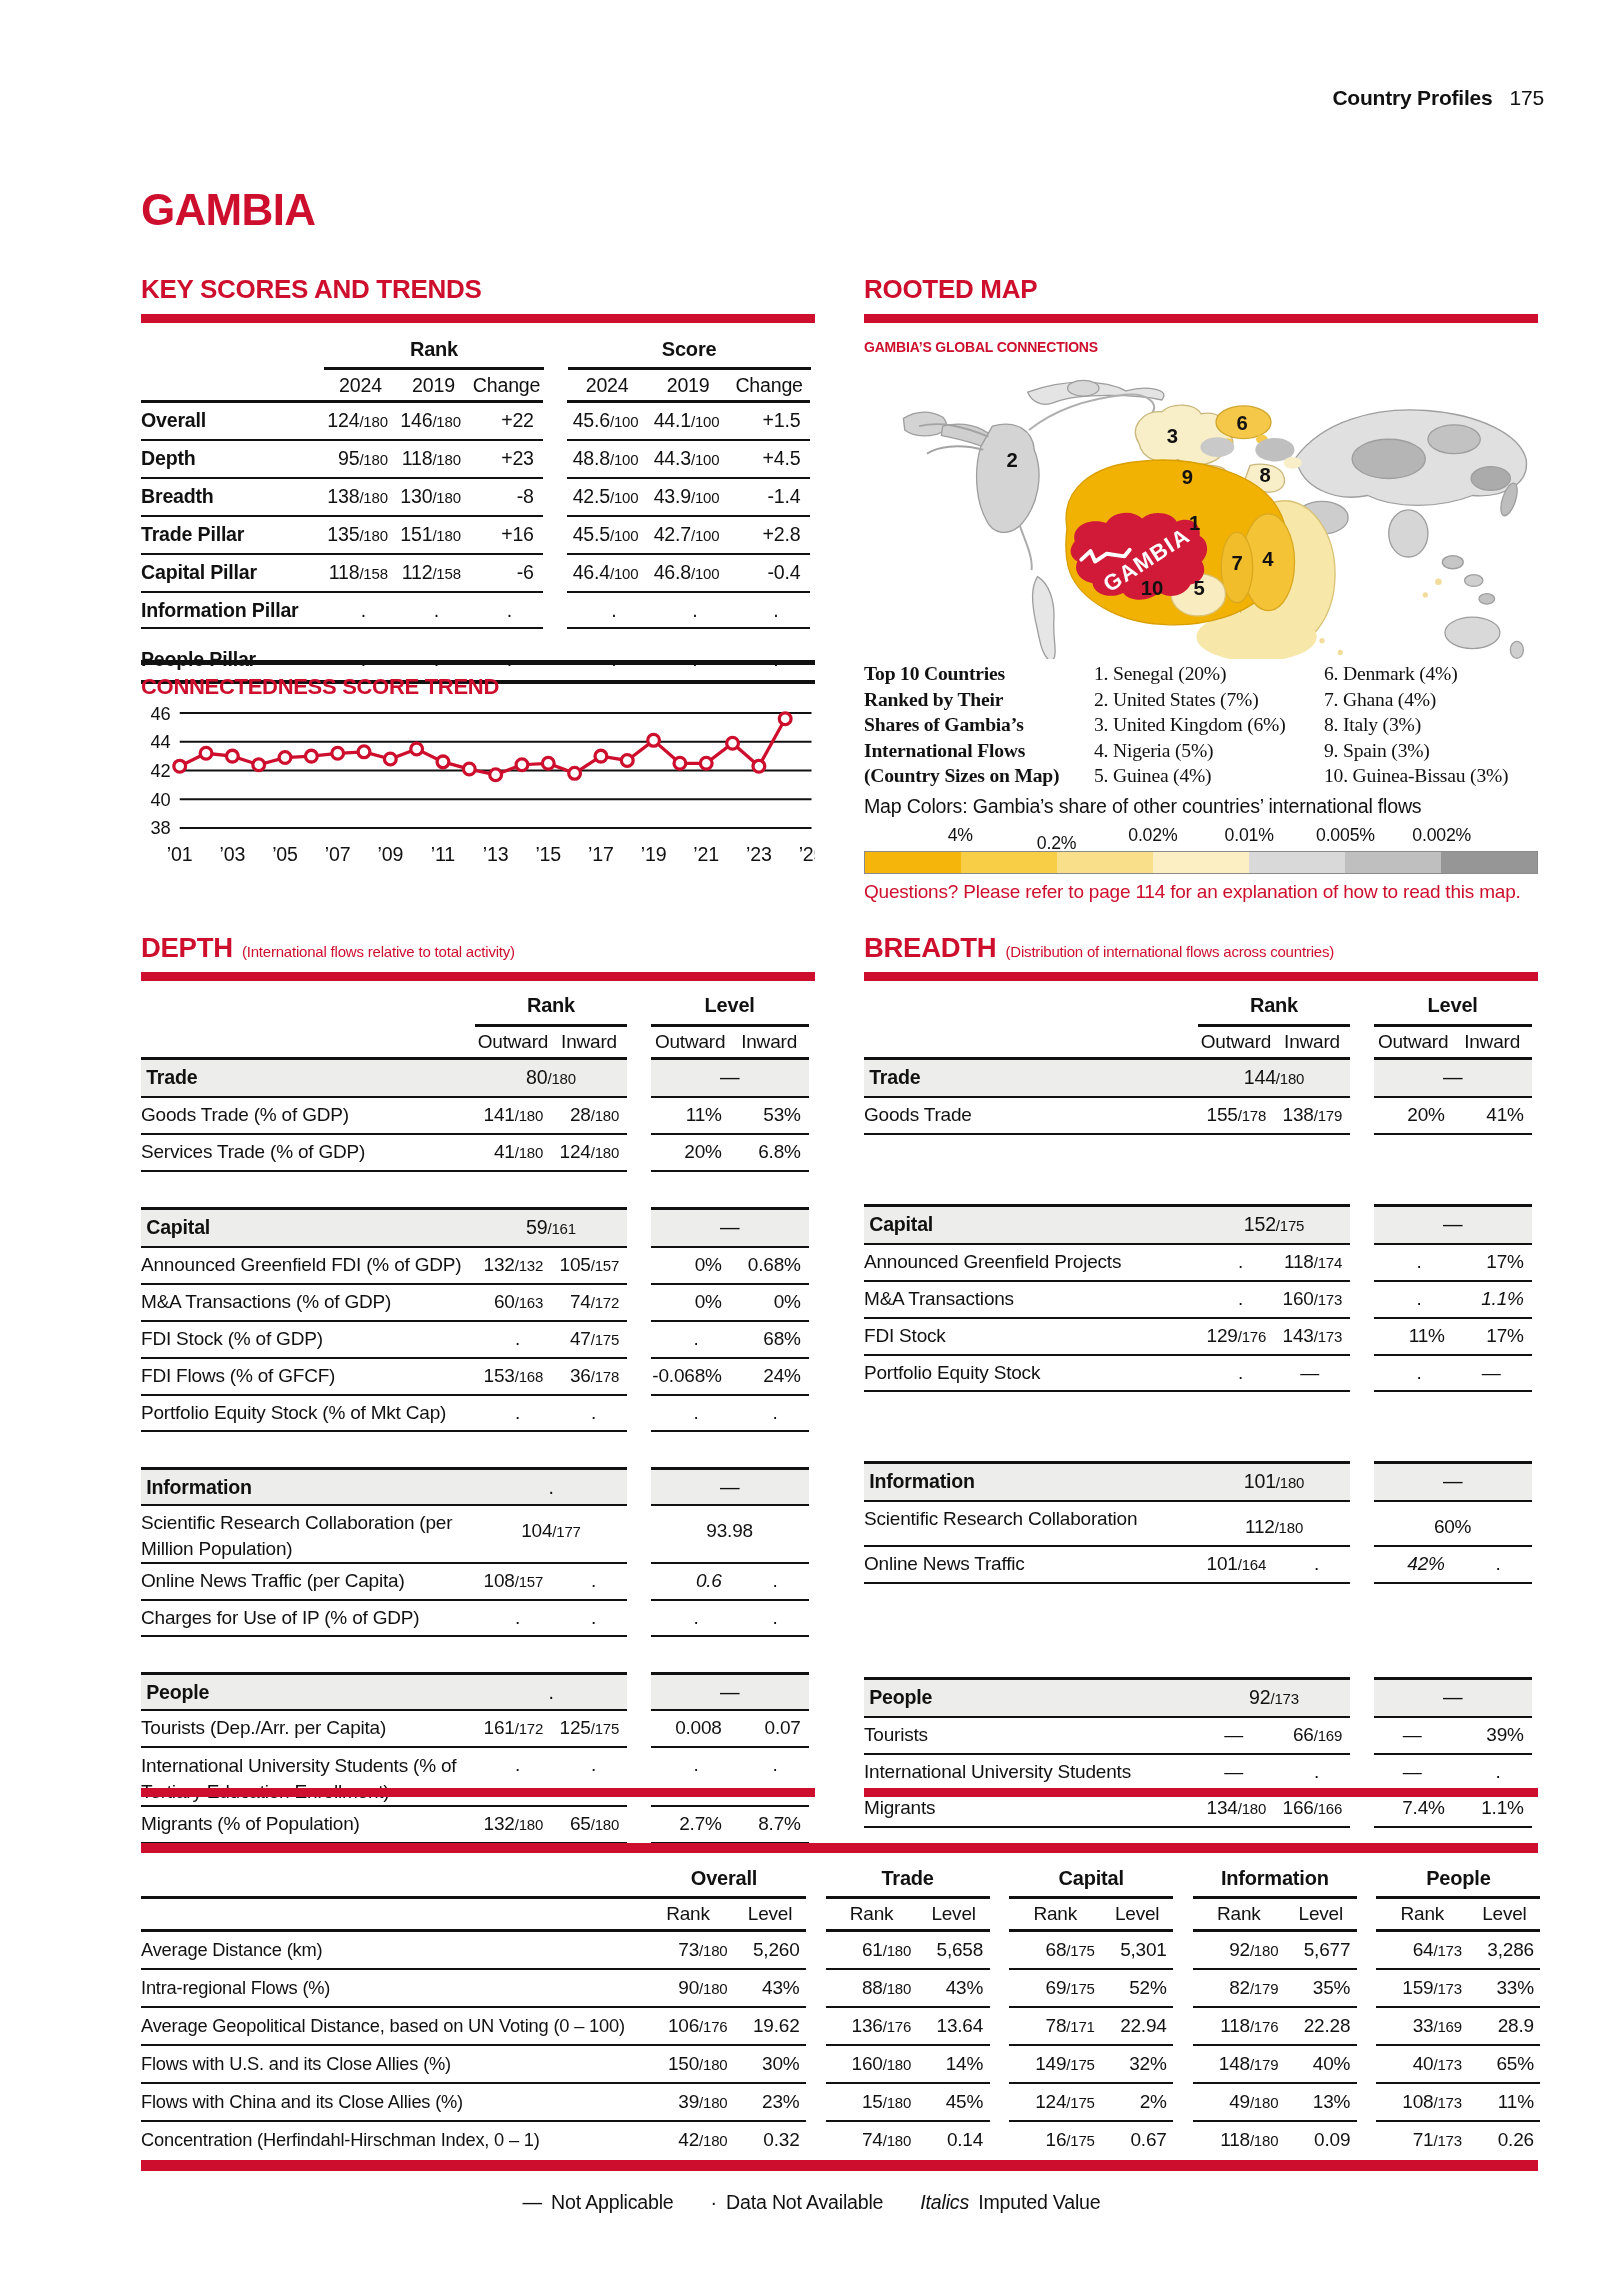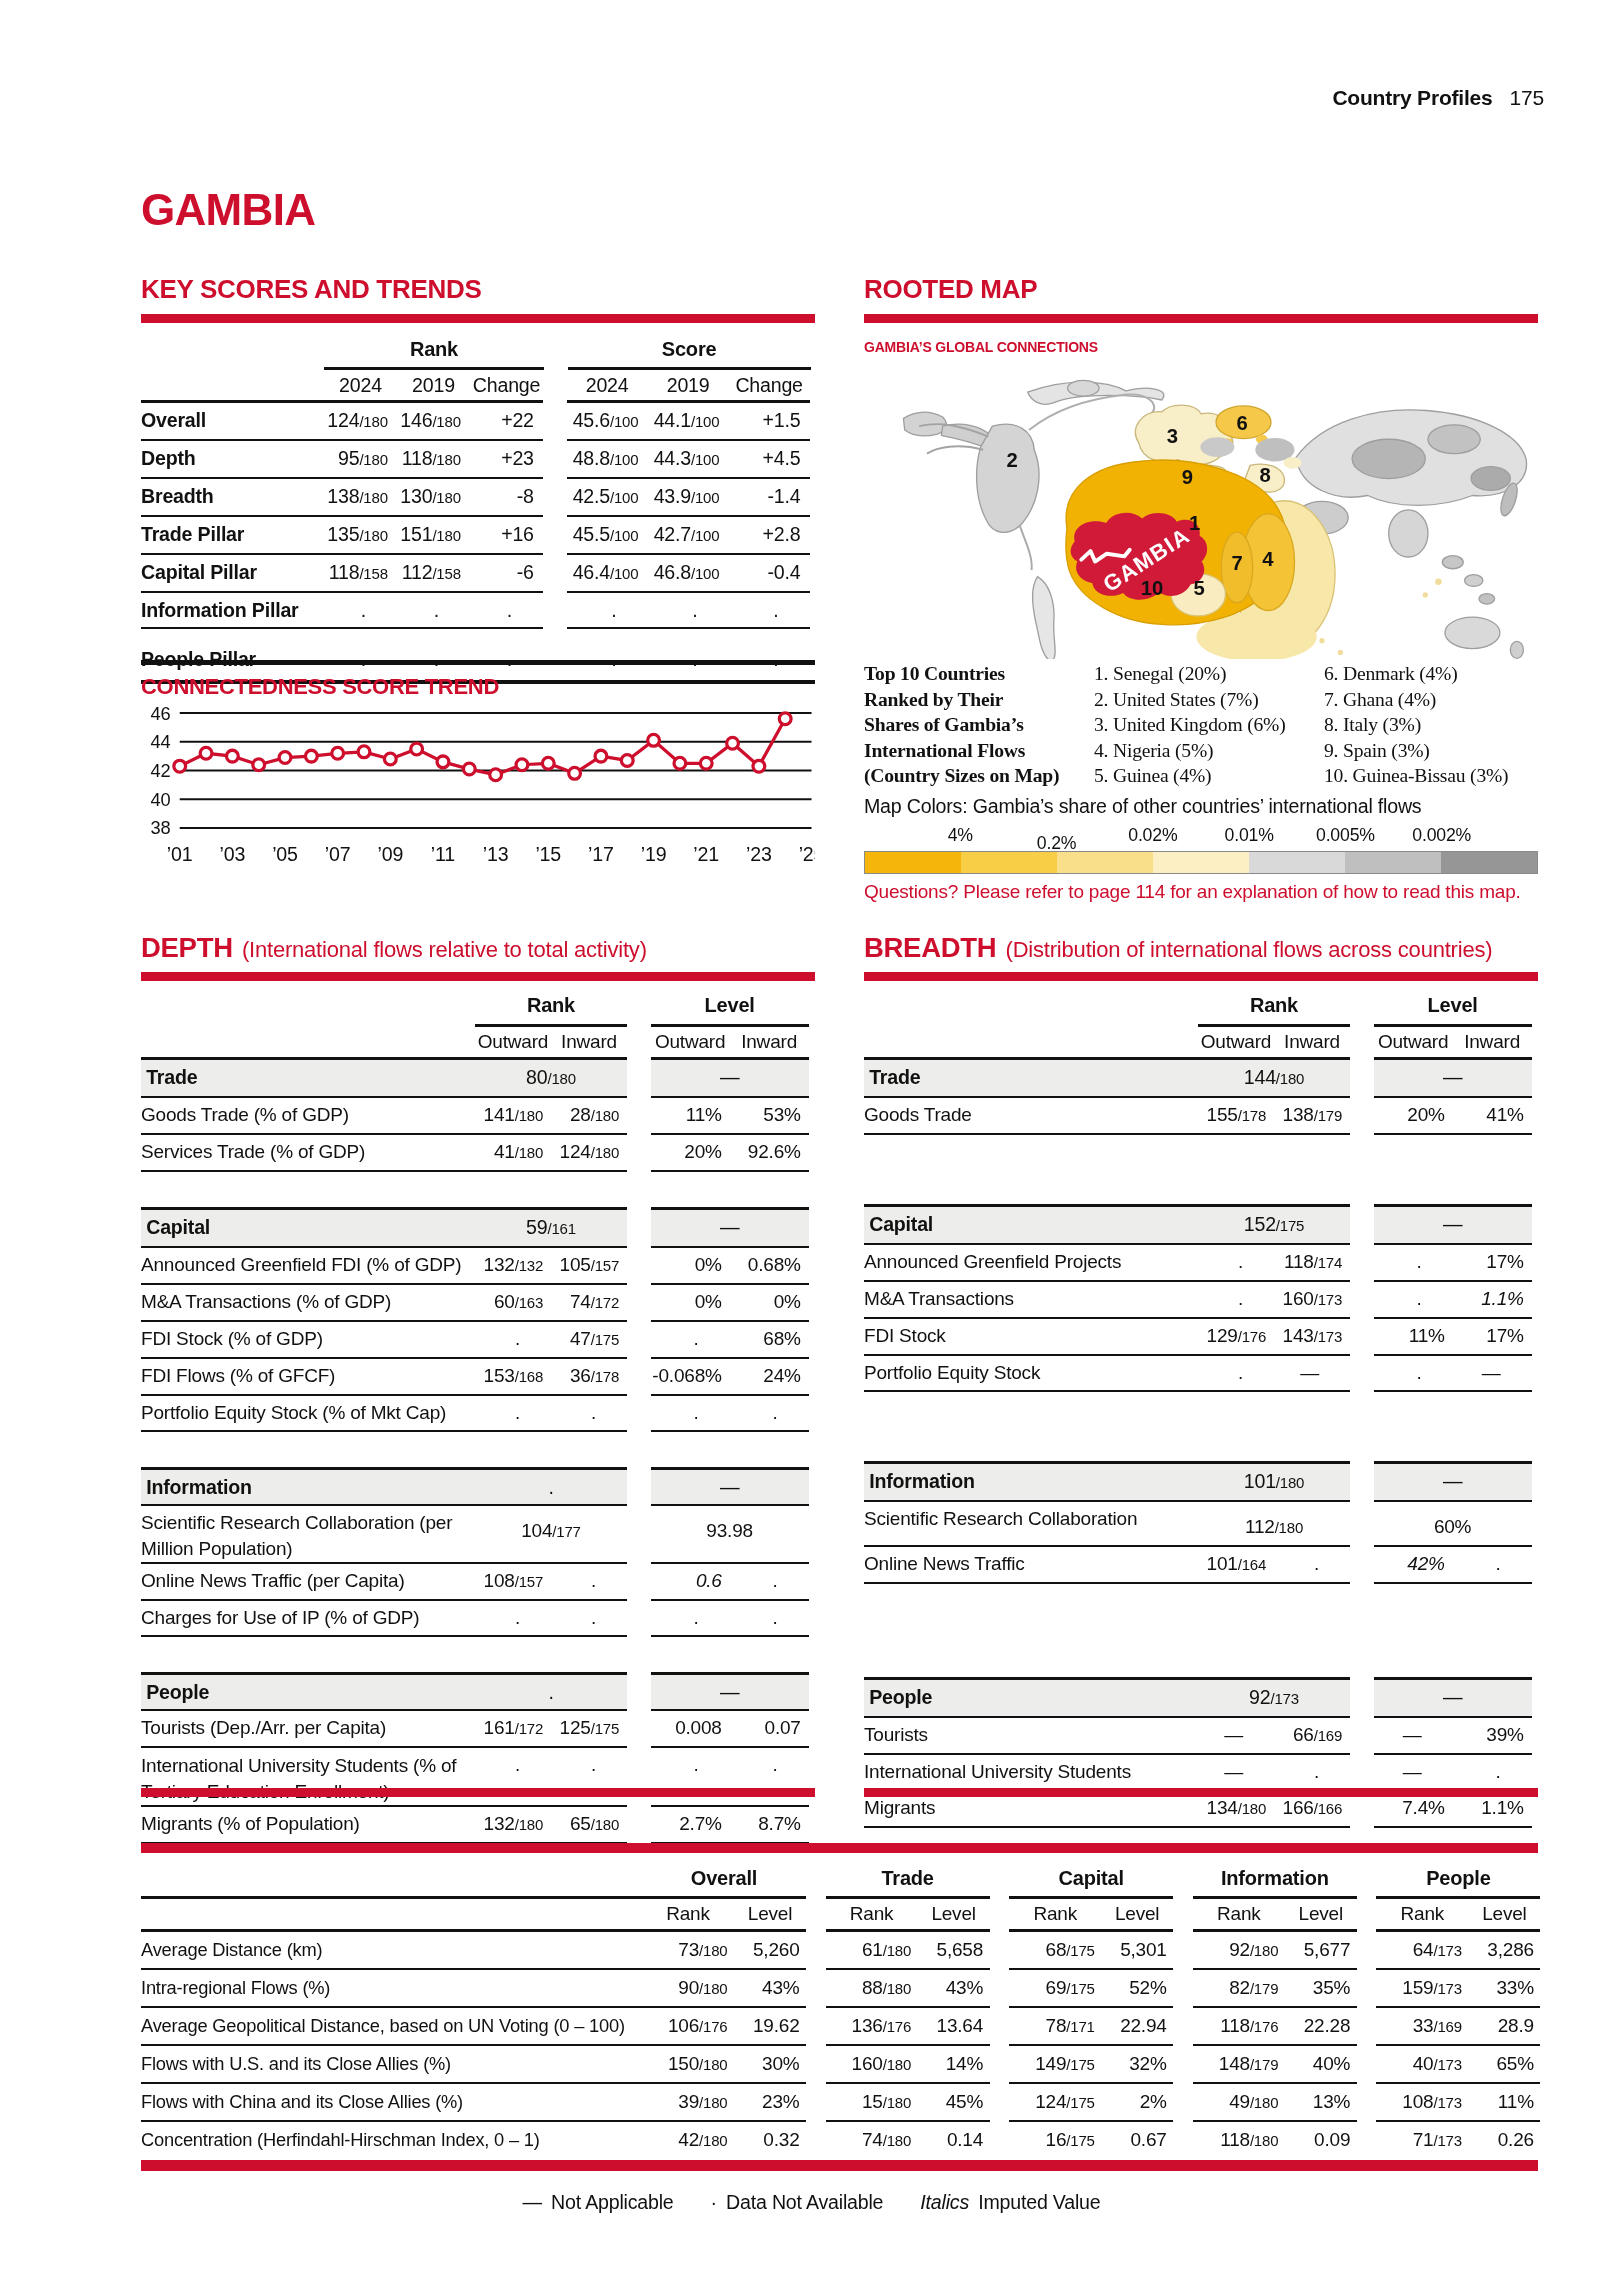--- a/index.html
+++ b/index.html
@@ -1,21 +1,21 @@
 <!DOCTYPE html>
 <html style="font-size:10.5px"><head>
 <meta charset="utf-8">
 <style>
   html,body{margin:0;padding:0;background:#ffffff;}
   body{width:1623px;height:2295px;position:relative;font-family:"Liberation Sans",sans-serif;color:#111;letter-spacing:-0.2px;overflow:hidden;}
   .abs{position:absolute;}
   .red-bar{background:#CE0E2D;height:9.2px;}
   .sec-head{font-size:26px;font-weight:bold;color:#CE0E2D;letter-spacing:-0.3px;}
   .big-head{font-size:27.5px;font-weight:bold;color:#CE0E2D;letter-spacing:-0.3px;display:inline-block;}
-  .sub-head{font-size:22px;color:#CE0E2D;font-weight:normal;margin-left:9.2px;}
+  .sub-head{font-size:15px;color:#CE0E2D;font-weight:normal;margin-left:9.2px;}
   .den{font-size:15px;}
   .imputed{font-style:italic;}
   
   #pg-header{top:86px;right:79px;font-size:21px;}
   #pg-header .b{font-weight:bold;}
   #pg-header .n{margin-left:17px;font-weight:normal;}
   #main-title{left:141px;top:185px;font-size:44px;font-weight:800;color:#CE0E2D;letter-spacing:-0.7px;}
   
   #keyscores{left:141px;top:274px;width:674px;}
   .kgroups{display:grid;grid-template-columns:183px 220px 23.6px 243px;margin-top:14.4px;}
@@ -423,21 +423,21 @@
           <div class="gapcell"></div>
           <div class="db-cell">11%</div>
           <div class="db-cell">53%</div>
         </div>
         <div class="db-row">
           <div class="db-label nw">Services Trade (% of GDP)</div>
           <div class="db-cell">41<span class="den">/180</span></div>
           <div class="db-cell">124<span class="den">/180</span></div>
           <div class="gapcell"></div>
           <div class="db-cell">20%</div>
-          <div class="db-cell">92.6%</div>
+          <div class="db-cell">6.8%</div>
         </div>
       </div>
       <div class="db-sec">
         <div class="db-secrow">
           <div class="sec-label">Capital</div>
           <div class="sec-val">59<span class="den">/161</span></div>
           <div class="gapcell"></div>
           <div class="sec-val">—</div>
         </div>
         <div class="db-row">

